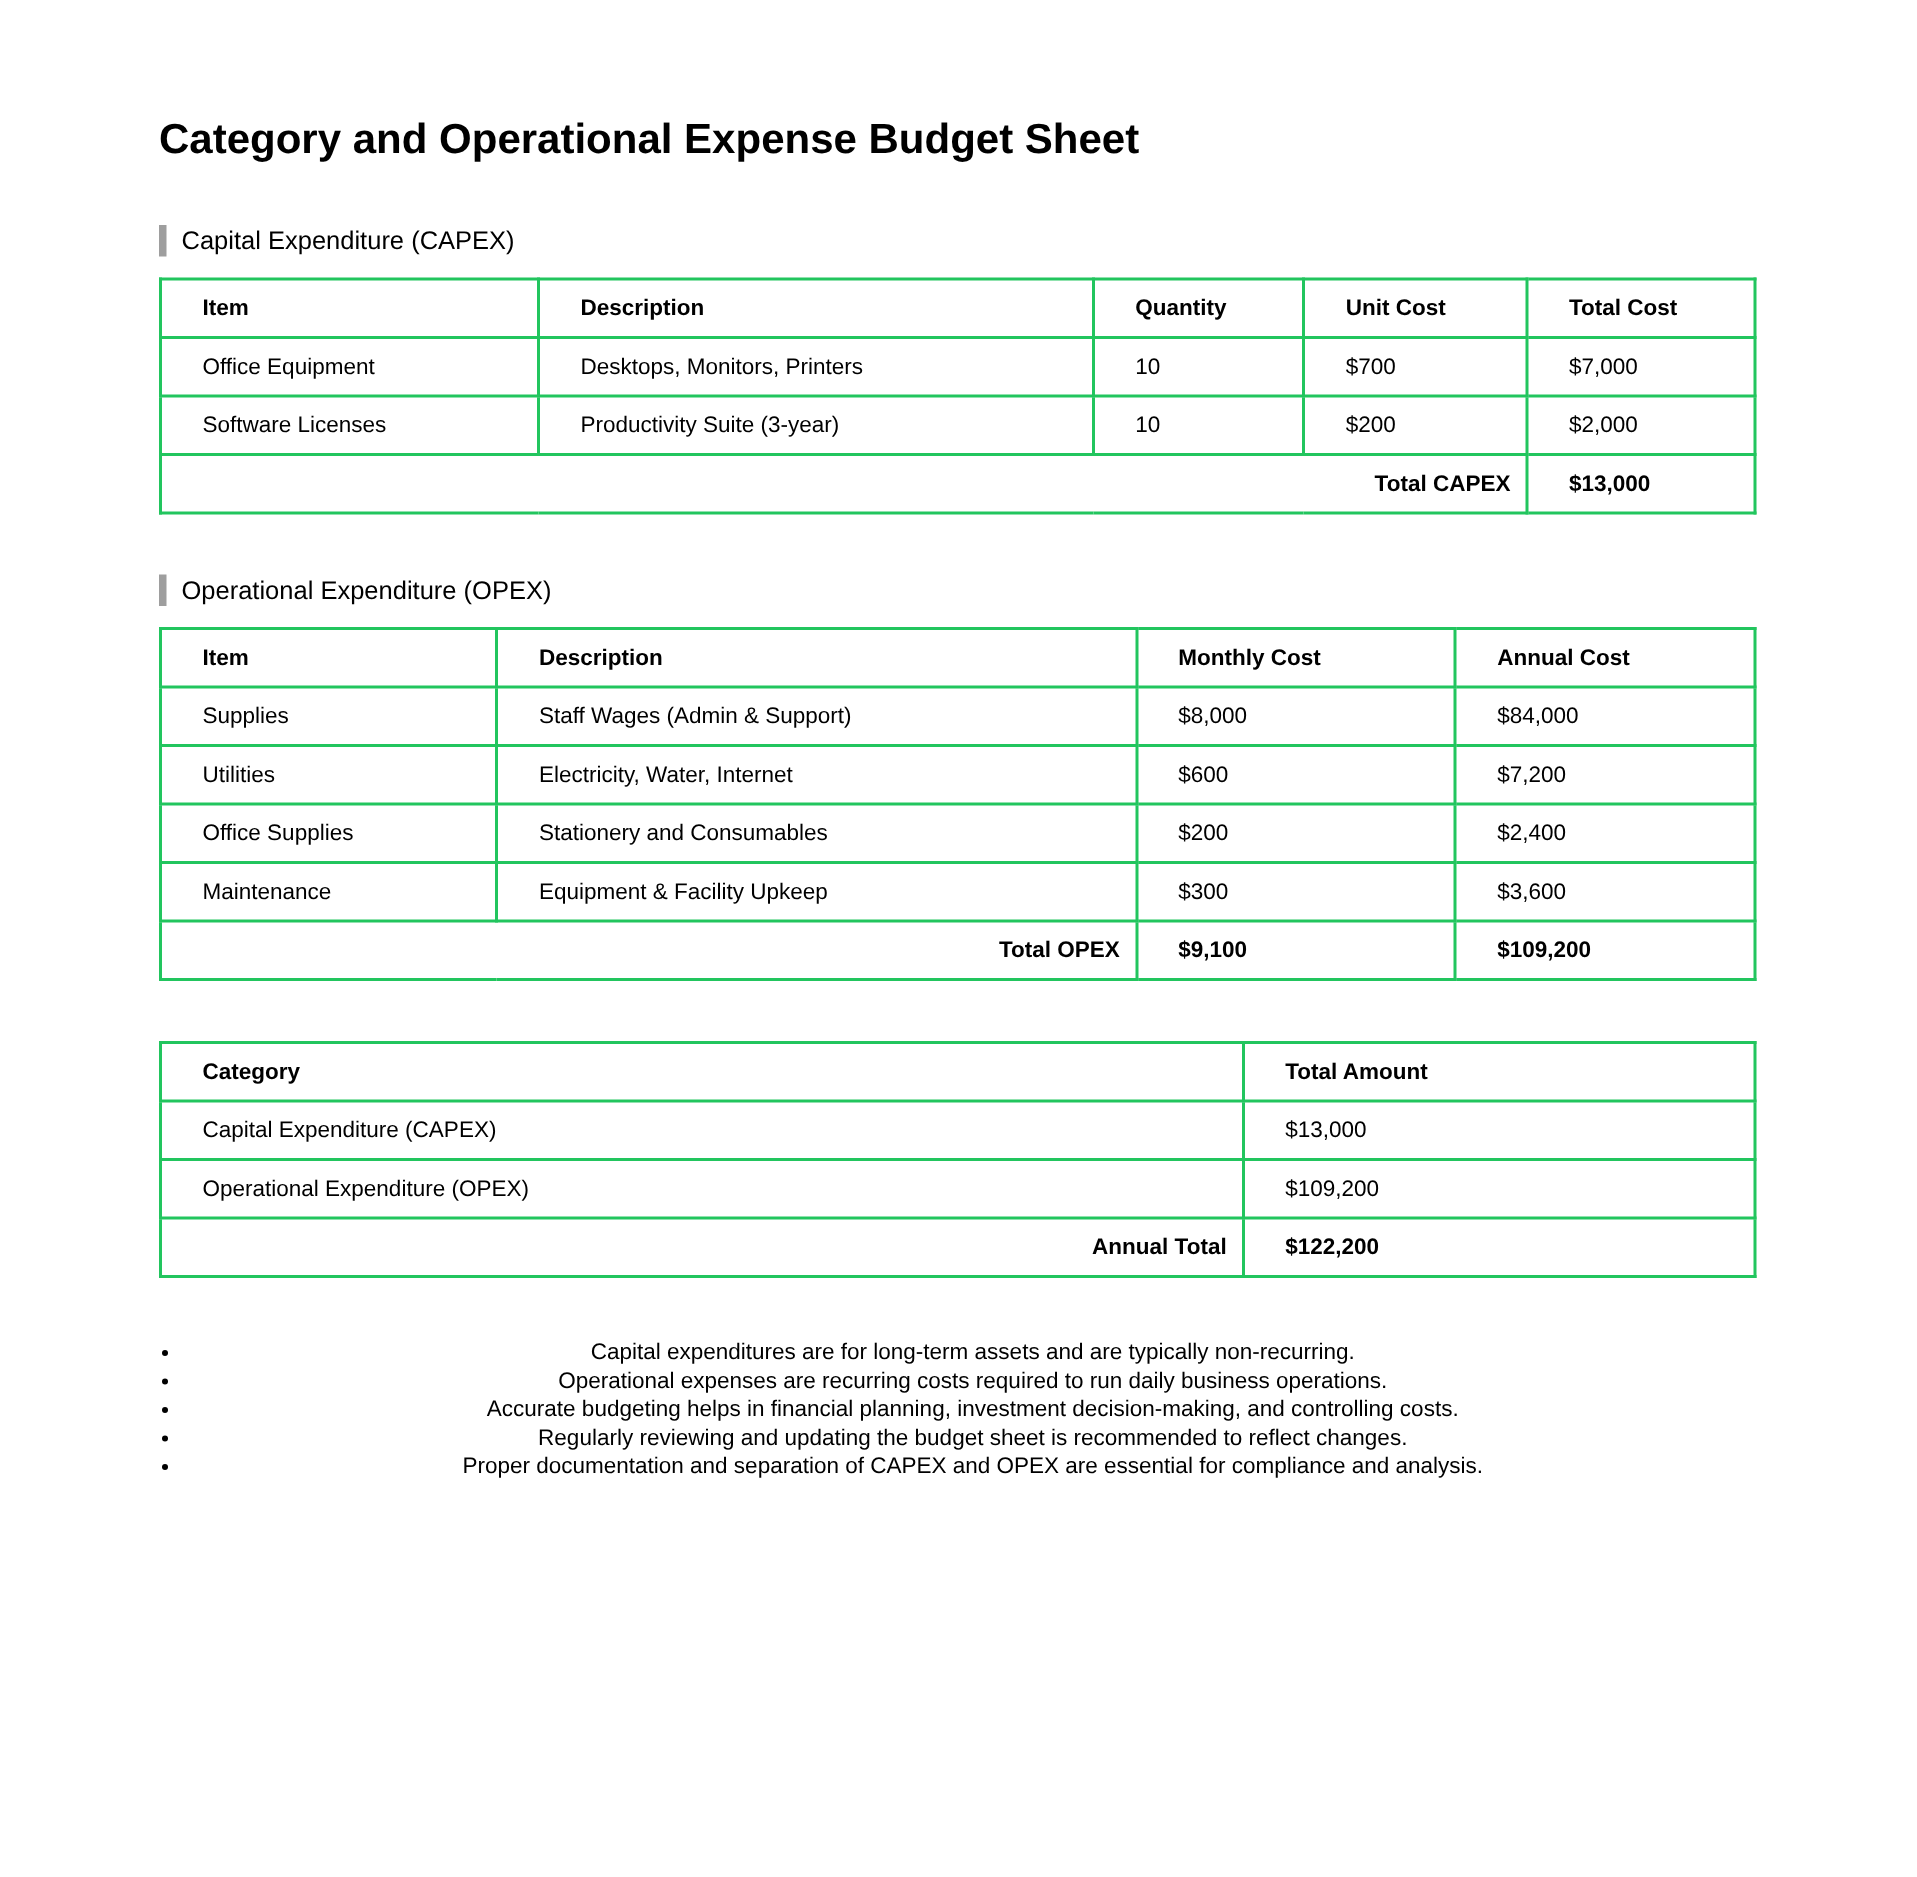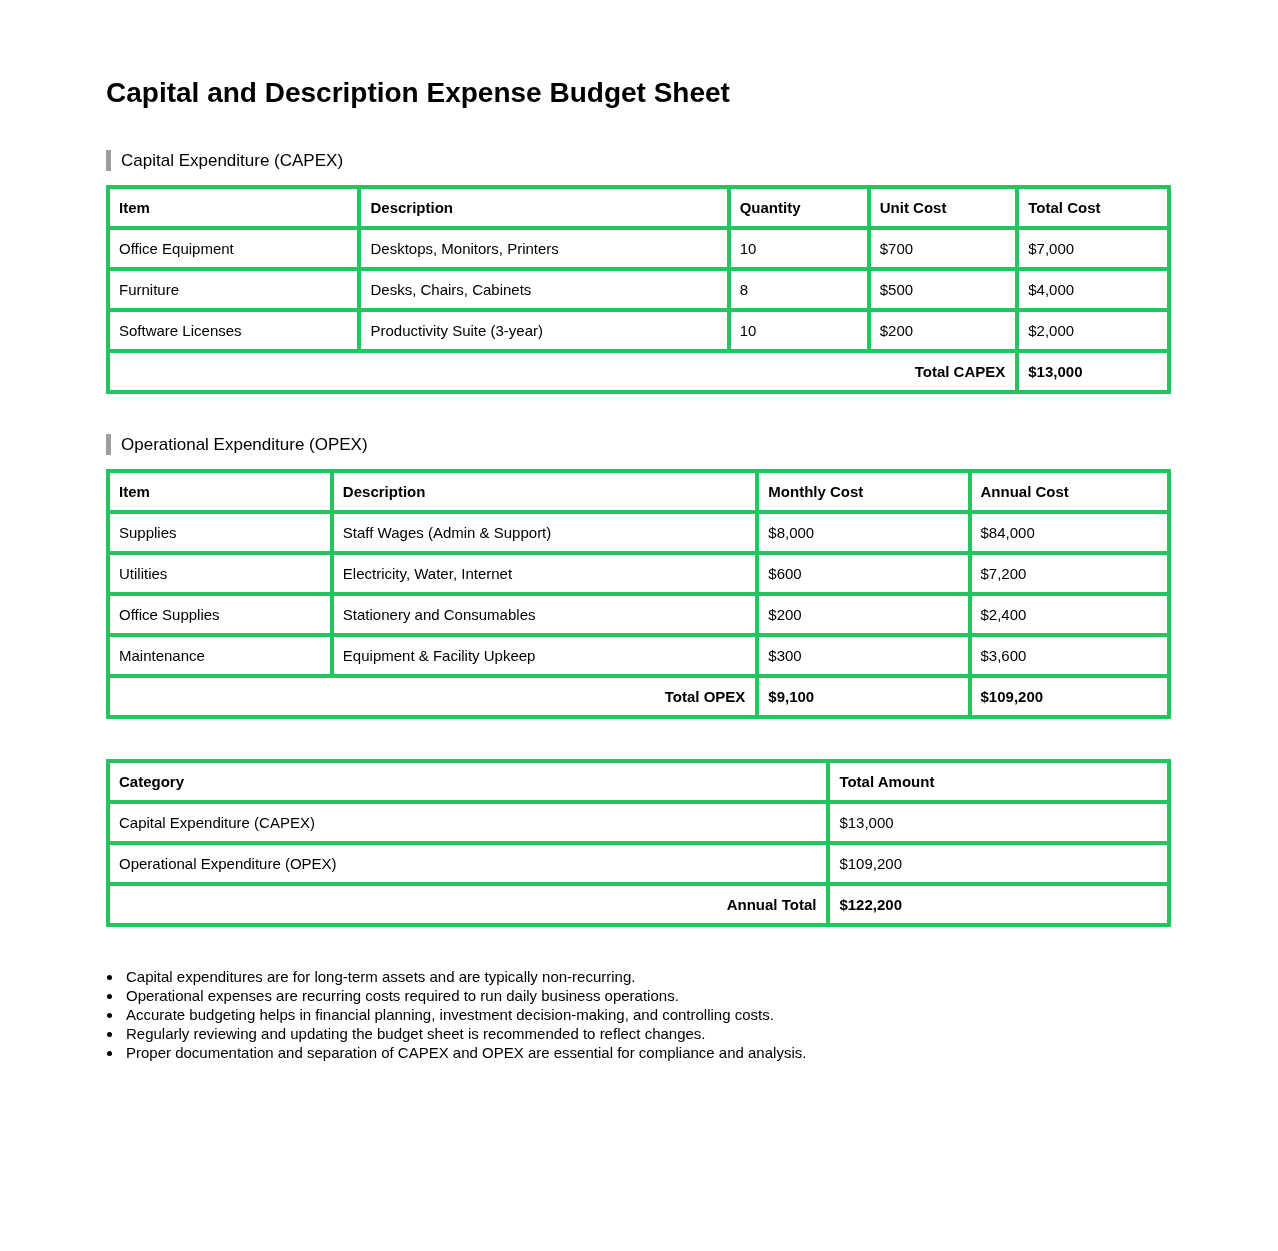--- a/index.html
+++ b/index.html
@@ -30,22 +30,22 @@
     margin: 0 0 14px 0;
     font-weight: normal;
   }
   table {
     width: 100%;
     border-collapse: collapse;
     font-size: 15px;
     margin: 0 0 40px 0;
   }
   th, td {
-    border: 4px solid #22c55e;
-    padding: 10px 9px;
+    border: 2px solid #22c55e;
+    padding: 10px 27px;
     text-align: left;
     vertical-align: middle;
     font-weight: normal;
     line-height: 17px;
   }
   th { font-weight: bold; }
   td.total-label {
     text-align: right;
     font-weight: bold;
     padding-right: 10px;
@@ -53,28 +53,29 @@
   }
   td.total-value { font-weight: bold; }
   .notes-list {
     margin: 12px 0 0 0;
     padding-left: 17px;
   }
   .notes-list li {
     font-size: 15px;
     line-height: 19px;
     padding-left: 3px;
+    text-align: center;
   }
 </style>
 </head>
 <body>
 
 <div class="page">
 
-  <h1 class="page-title">Capital and Description Expense Budget Sheet</h1>
+  <h1 class="page-title">Category and Operational Expense Budget Sheet</h1>
 
   <section>
     <div class="sec-head">Capital Expenditure (CAPEX)</div>
     <table>
       <colgroup>
         <col style="width:23.7%">
           <col style="width:34.8%">
           <col style="width:13.2%">
           <col style="width:14.0%">
           <col style="width:14.3%">
@@ -90,27 +91,20 @@
       </thead>
       <tbody>
         <tr>
           <td>Office Equipment</td>
           <td>Desktops, Monitors, Printers</td>
           <td>10</td>
           <td>$700</td>
           <td>$7,000</td>
         </tr>
         <tr>
-          <td>Furniture</td>
-          <td>Desks, Chairs, Cabinets</td>
-          <td>8</td>
-          <td>$500</td>
-          <td>$4,000</td>
-        </tr>
-        <tr>
           <td>Software Licenses</td>
           <td>Productivity Suite (3-year)</td>
           <td>10</td>
           <td>$200</td>
           <td>$2,000</td>
         </tr>
         <tr>
           <td colspan="4" class="total-label">Total CAPEX</td>
           <td class="total-value">$13,000</td>
         </tr>

